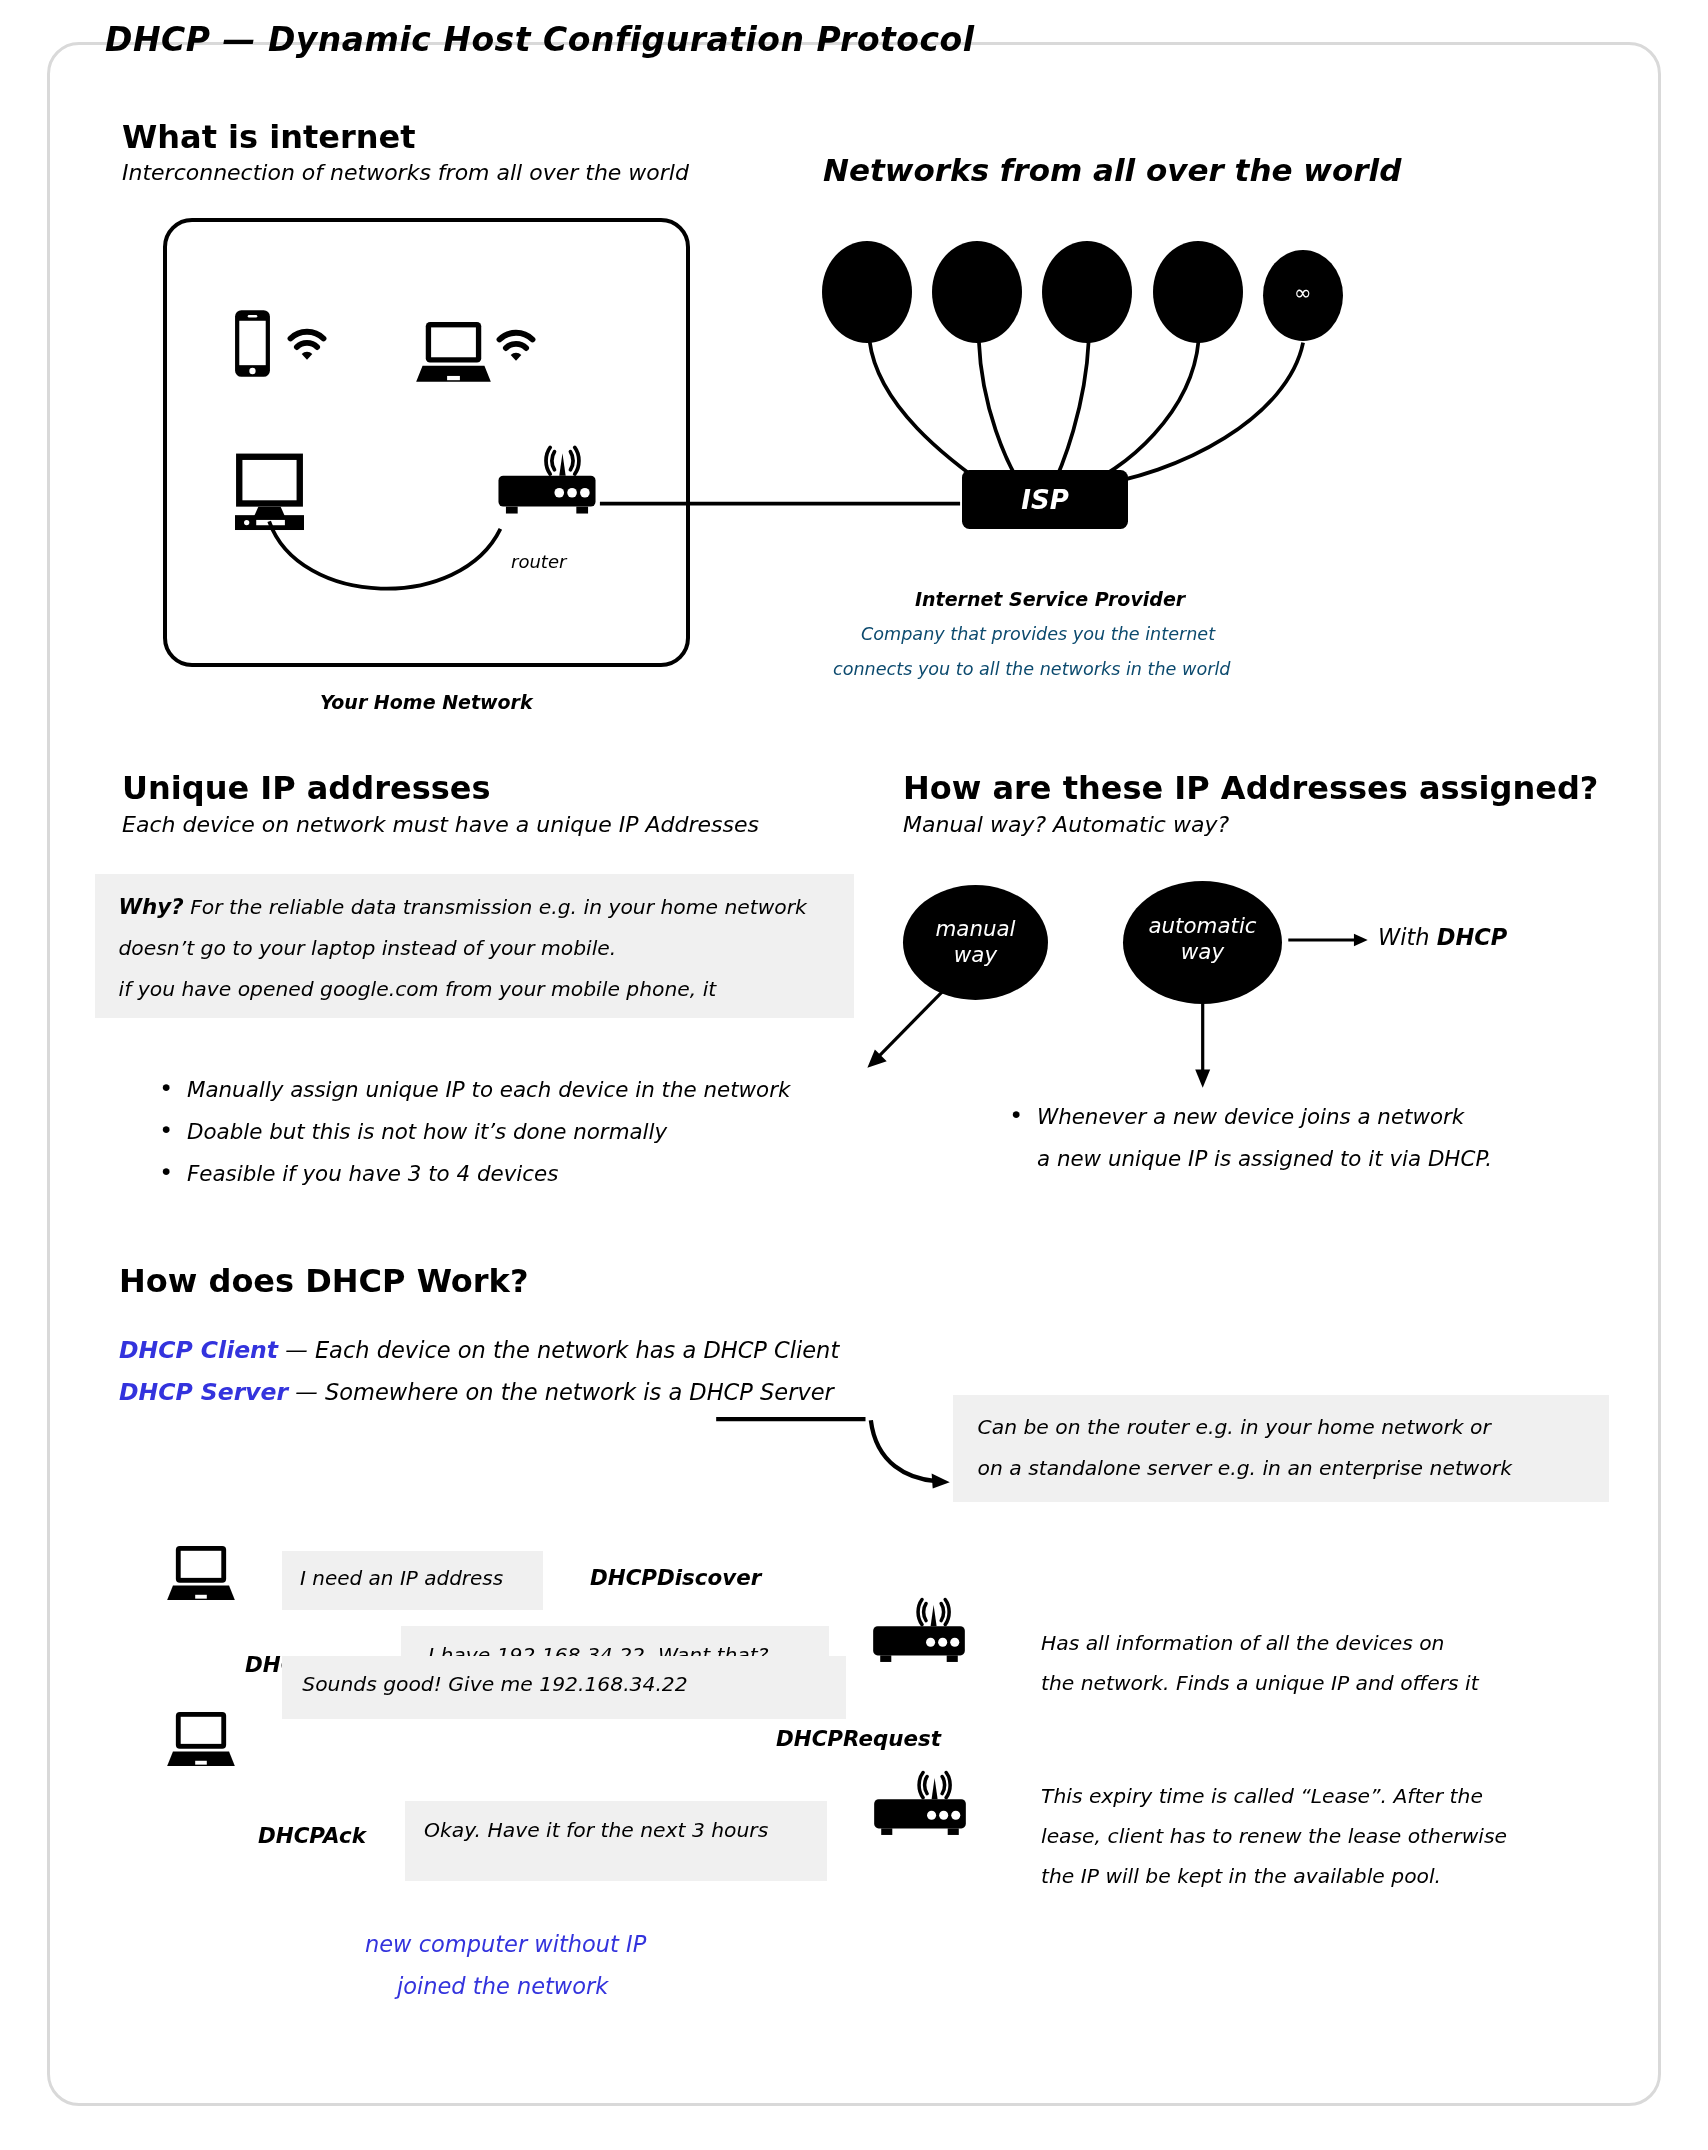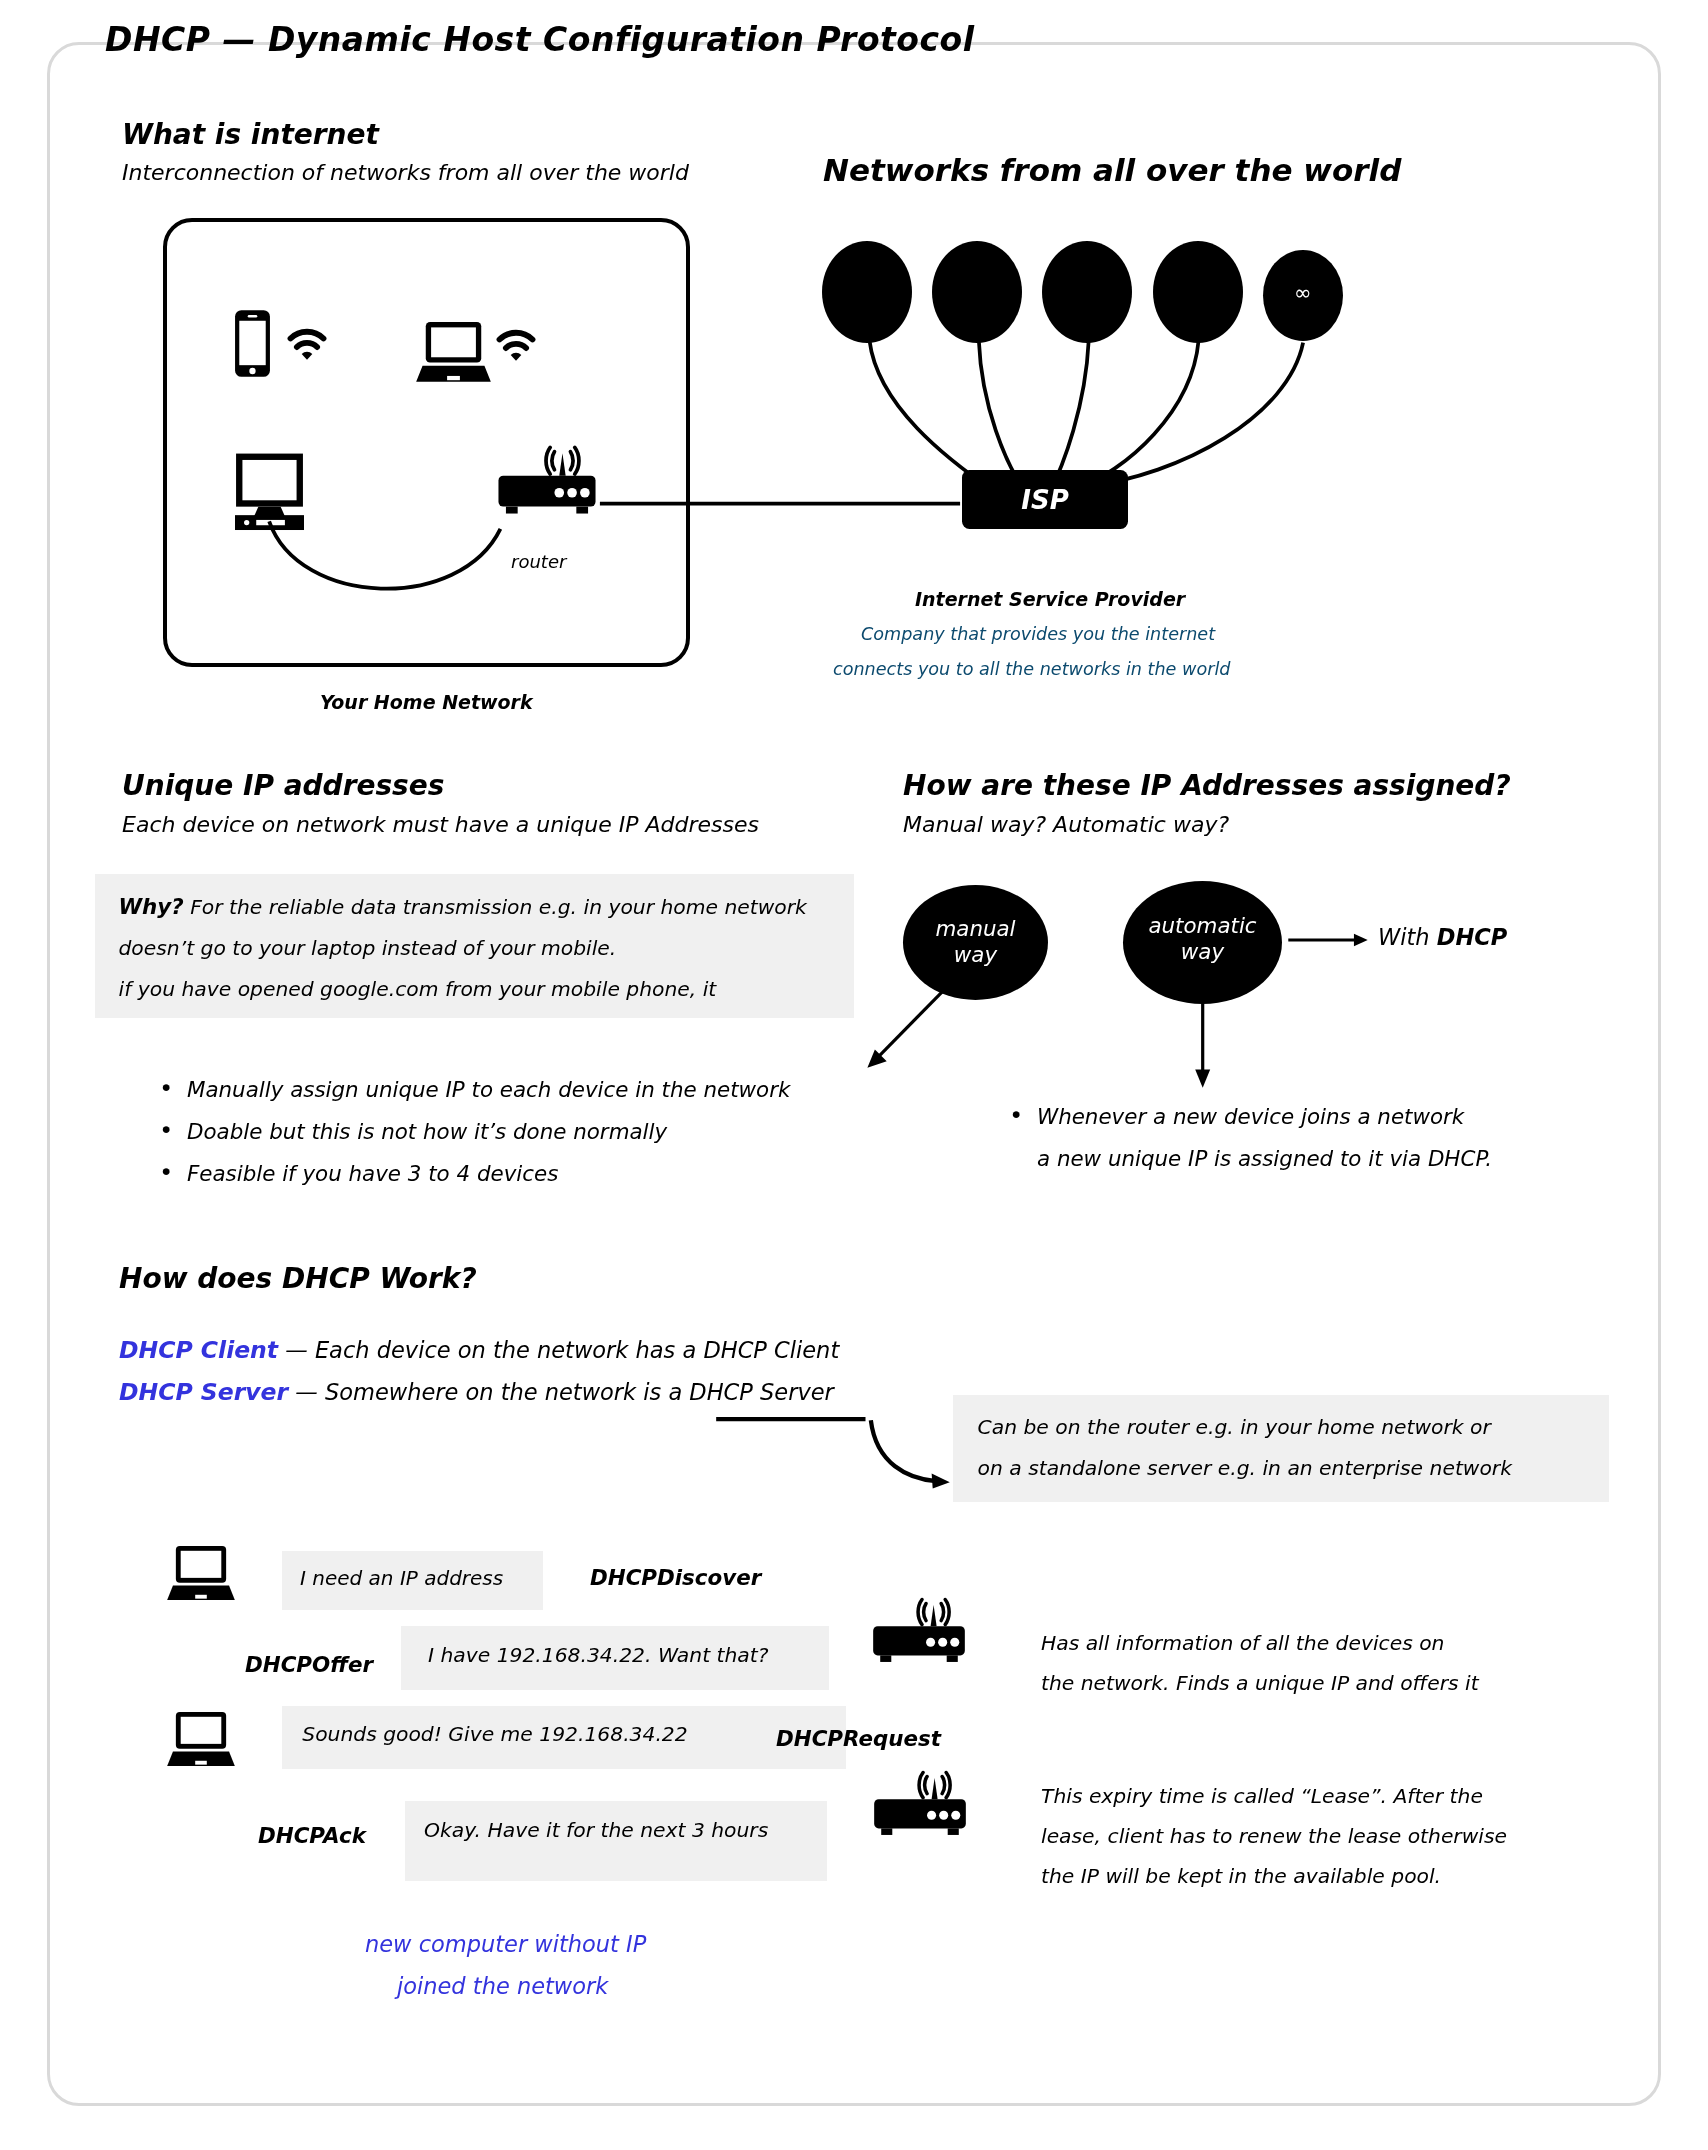--- a/index.html
+++ b/index.html
@@ -20,21 +20,21 @@
   #frame-gap{
     position:absolute;left:86px;top:27px;width:759px;height:14px;background:#ffffff;
   }
   #title{
     position:absolute;left:105px;top:20.3px;
     font-size:33px;font-weight:bold;font-style:italic;color:#000;
     letter-spacing:0.5px;white-space:nowrap;
   }
 
   
-  .h2{font-size:28px;font-weight:bold;font-style:italic;color:#000;white-space:nowrap;}
+  .h2{font-size:32px;font-weight:bold;color:#000;white-space:nowrap;}
   .h2c{font-size:31px;font-weight:bold;font-style:italic;color:#000;white-space:nowrap;}
   .sub{font-size:22px;font-style:italic;color:#000;white-space:nowrap;}
   .cap-b{font-size:19px;font-weight:bold;font-style:italic;color:#000;white-space:nowrap;}
   .cap{font-size:17.6px;font-style:italic;color:#0c4a6e;white-space:nowrap;}
   .lbl{font-size:18px;font-style:italic;color:#000;white-space:nowrap;}
   .blue{color:#3333dd;}
   .bluebold{color:#3333dd;font-weight:bold;font-style:italic;}
 
   
   .gray{background:#f0f0f0;}
@@ -306,21 +306,21 @@
 </div>
 
 <div class="ico" style="left:167px;top:1711px;">
   <svg width="68" height="58" viewBox="0 0 140 120">
     <rect x="18" y="2" width="104" height="76" rx="8" fill="#000"></rect>
     <rect x="28" y="12" width="84" height="56" fill="#fff"></rect>
     <path d="M12 84 L128 84 L140 114 L0 114 Z" fill="#000"></path>
     <rect x="58" y="103" width="24" height="8" fill="#fff"></rect>
   </svg>
 </div>
-<div class="gray abs" style="left:282px;top:1706px;width:564px;height:63px;text-align:right;">
+<div class="gray abs" style="left:282px;top:1656px;width:564px;height:63px;text-align:right;">
   <div class="abs" style="left:20.3px;top:16px;font-size:20.3px;font-style:italic;white-space:nowrap;">Sounds good! Give me 192.168.34.22</div>
 </div>
 <div class="abs" style="left:776px;top:1726px;font-size:21.4px;font-weight:bold;font-style:italic;white-space:nowrap;">DHCPRequest</div>
 
 <div class="abs" style="left:258px;top:1823px;font-size:21.4px;font-weight:bold;font-style:italic;white-space:nowrap;">DHCPAck</div>
 <div class="gray abs" style="left:405px;top:1801px;width:422px;height:80px;">
   <div class="abs" style="left:19px;top:17px;font-size:20.3px;font-style:italic;white-space:nowrap;">Okay. Have it for the next 3 hours</div>
 </div>
 <div class="ico" style="left:872px;top:1774px;">
   <svg width="96" height="68" viewBox="0 0 190 135">

